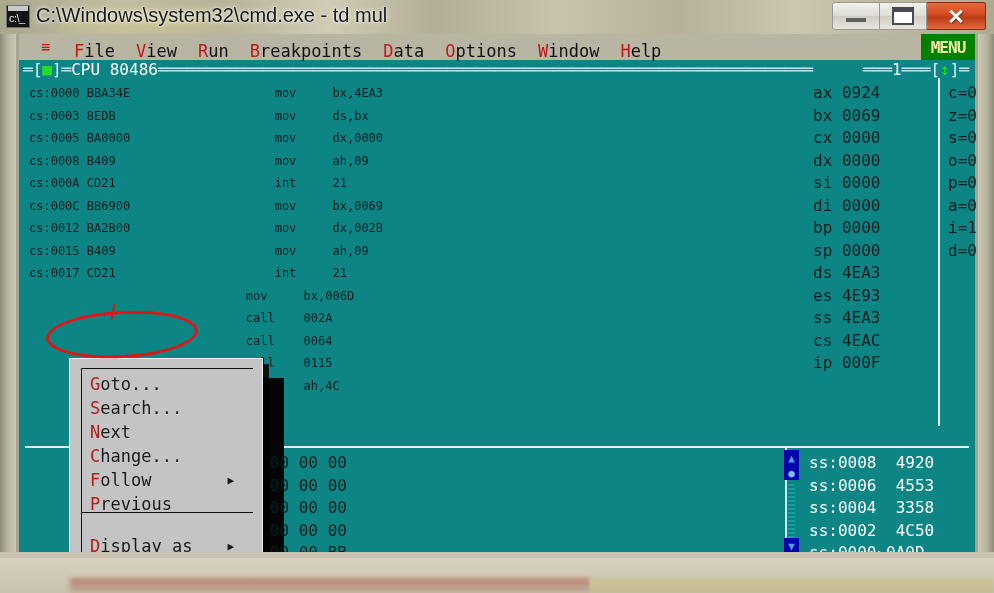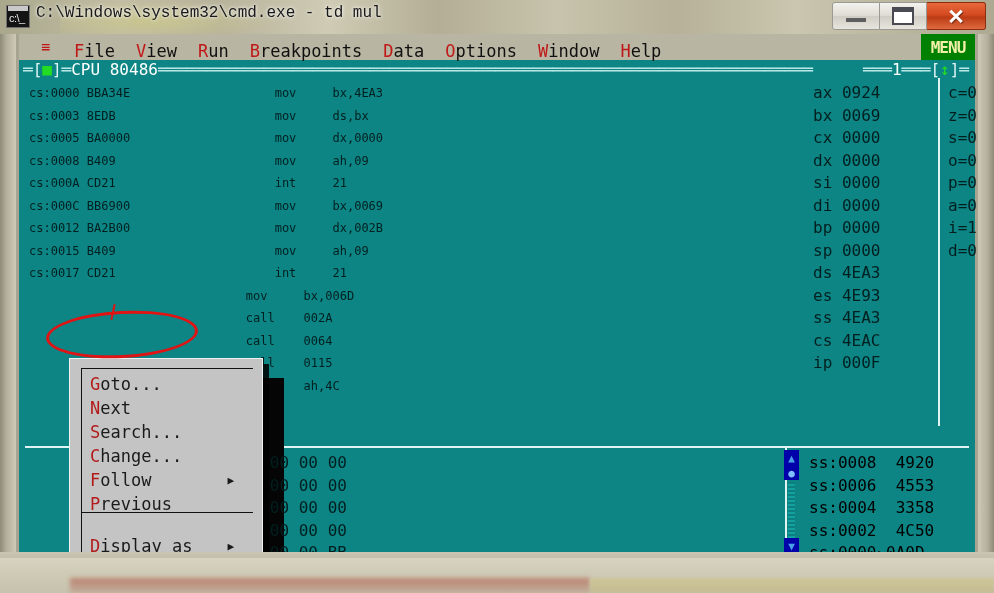--- a/index.html
+++ b/index.html
@@ -46,22 +46,22 @@
   }
   .title-icon .bar{
     width:20px;height:5px;background:#c9c9c9;margin-top:0;
   }
   .title-icon .txt{
     position:absolute;left:2px;top:6px;color:#e8e8e8;font-size:11px;
     font-family:Liberation Sans, sans-serif;letter-spacing:-.5px;text-align:center;
   }
   .title-text{
     position:absolute;left:36px;top:4px;
-    font-family:Liberation Mono, monospace;
-    font-size:16px;color:#18181a;white-space:nowrap;
+    font-family:Liberation Sans, sans-serif;
+    font-size:20px;color:#18181a;white-space:nowrap;
     text-shadow:0 0 3px rgba(255,255,255,.95),0 0 6px rgba(255,255,255,.7);
   }
   .winbtns{position:absolute;right:8px;top:2px;display:flex;height:26px;}
   .winbtn{
     width:46px;height:26px;border:1px solid #9a9a94;border-left:none;
     background:linear-gradient(180deg,#f3f2ee 0%,#dedcd4 48%,#cfcdc4 52%,#e7e5dd 100%);
     display:flex;align-items:center;justify-content:center;position:relative;
   }
   .winbtn:first-child{border-left:1px solid #9a9a94;border-radius:3px 0 0 3px;}
   .winbtn.close{
@@ -153,21 +153,21 @@
   }
 
   
   .dumppane{
     position:absolute;left:6px;top:392px;width:740px;height:106px;
     color:#021f1f;font-size:16px;line-height:22.5px;
   }
   .dumpline{white-space:pre;height:22.5px;}
   .stackpane{
     position:absolute;left:786px;top:392px;width:180px;height:106px;
-    color:#000000;font-size:16px;line-height:22.5px;
+    color:#ffffff;font-size:16px;line-height:22.5px;
   }
   .stackline{white-space:pre;height:22.5px;}
 
   
   .vscroll{
     position:absolute;left:761px;top:390px;width:15px;height:104px;
   }
   .vs-arrow{
     position:absolute;left:0;width:15px;height:16px;background:#0000aa;
     color:#4aa0e8;font-size:11px;display:flex;align-items:center;justify-content:center;
@@ -384,22 +384,22 @@
           <div class="hs-right">▶</div>
         </div>
 
         <div class="blackbox2"></div>
 
         <div class="popup">
           <div class="popup-inner"></div>
           <div class="psep"></div>
           <div class="popup-items">
             <div class="pitem"><span class="hot">G</span><span>oto...</span></div>
+            <div class="pitem"><span class="hot">S</span><span>earch...</span></div>
             <div class="pitem"><span class="hot">N</span><span>ext</span></div>
-            <div class="pitem"><span class="hot">S</span><span>earch...</span></div>
             <div class="pitem"><span class="hot">C</span><span>hange...</span></div>
             <div class="pitem"><span class="hot">F</span><span>ollow</span><span class="sub">▶</span></div>
             <div class="pitem"><span class="hot">P</span><span>revious</span></div>
             <div class="pitem" style="height:18px"></div>
             <div class="pitem"><span class="hot">D</span><span>isplay as</span><span class="sub">▶</span></div>
             <div class="pitem"><span class="hot">B</span><span>lock</span><span class="sub">▶</span></div>
           </div>
         </div>
 
       </div>

